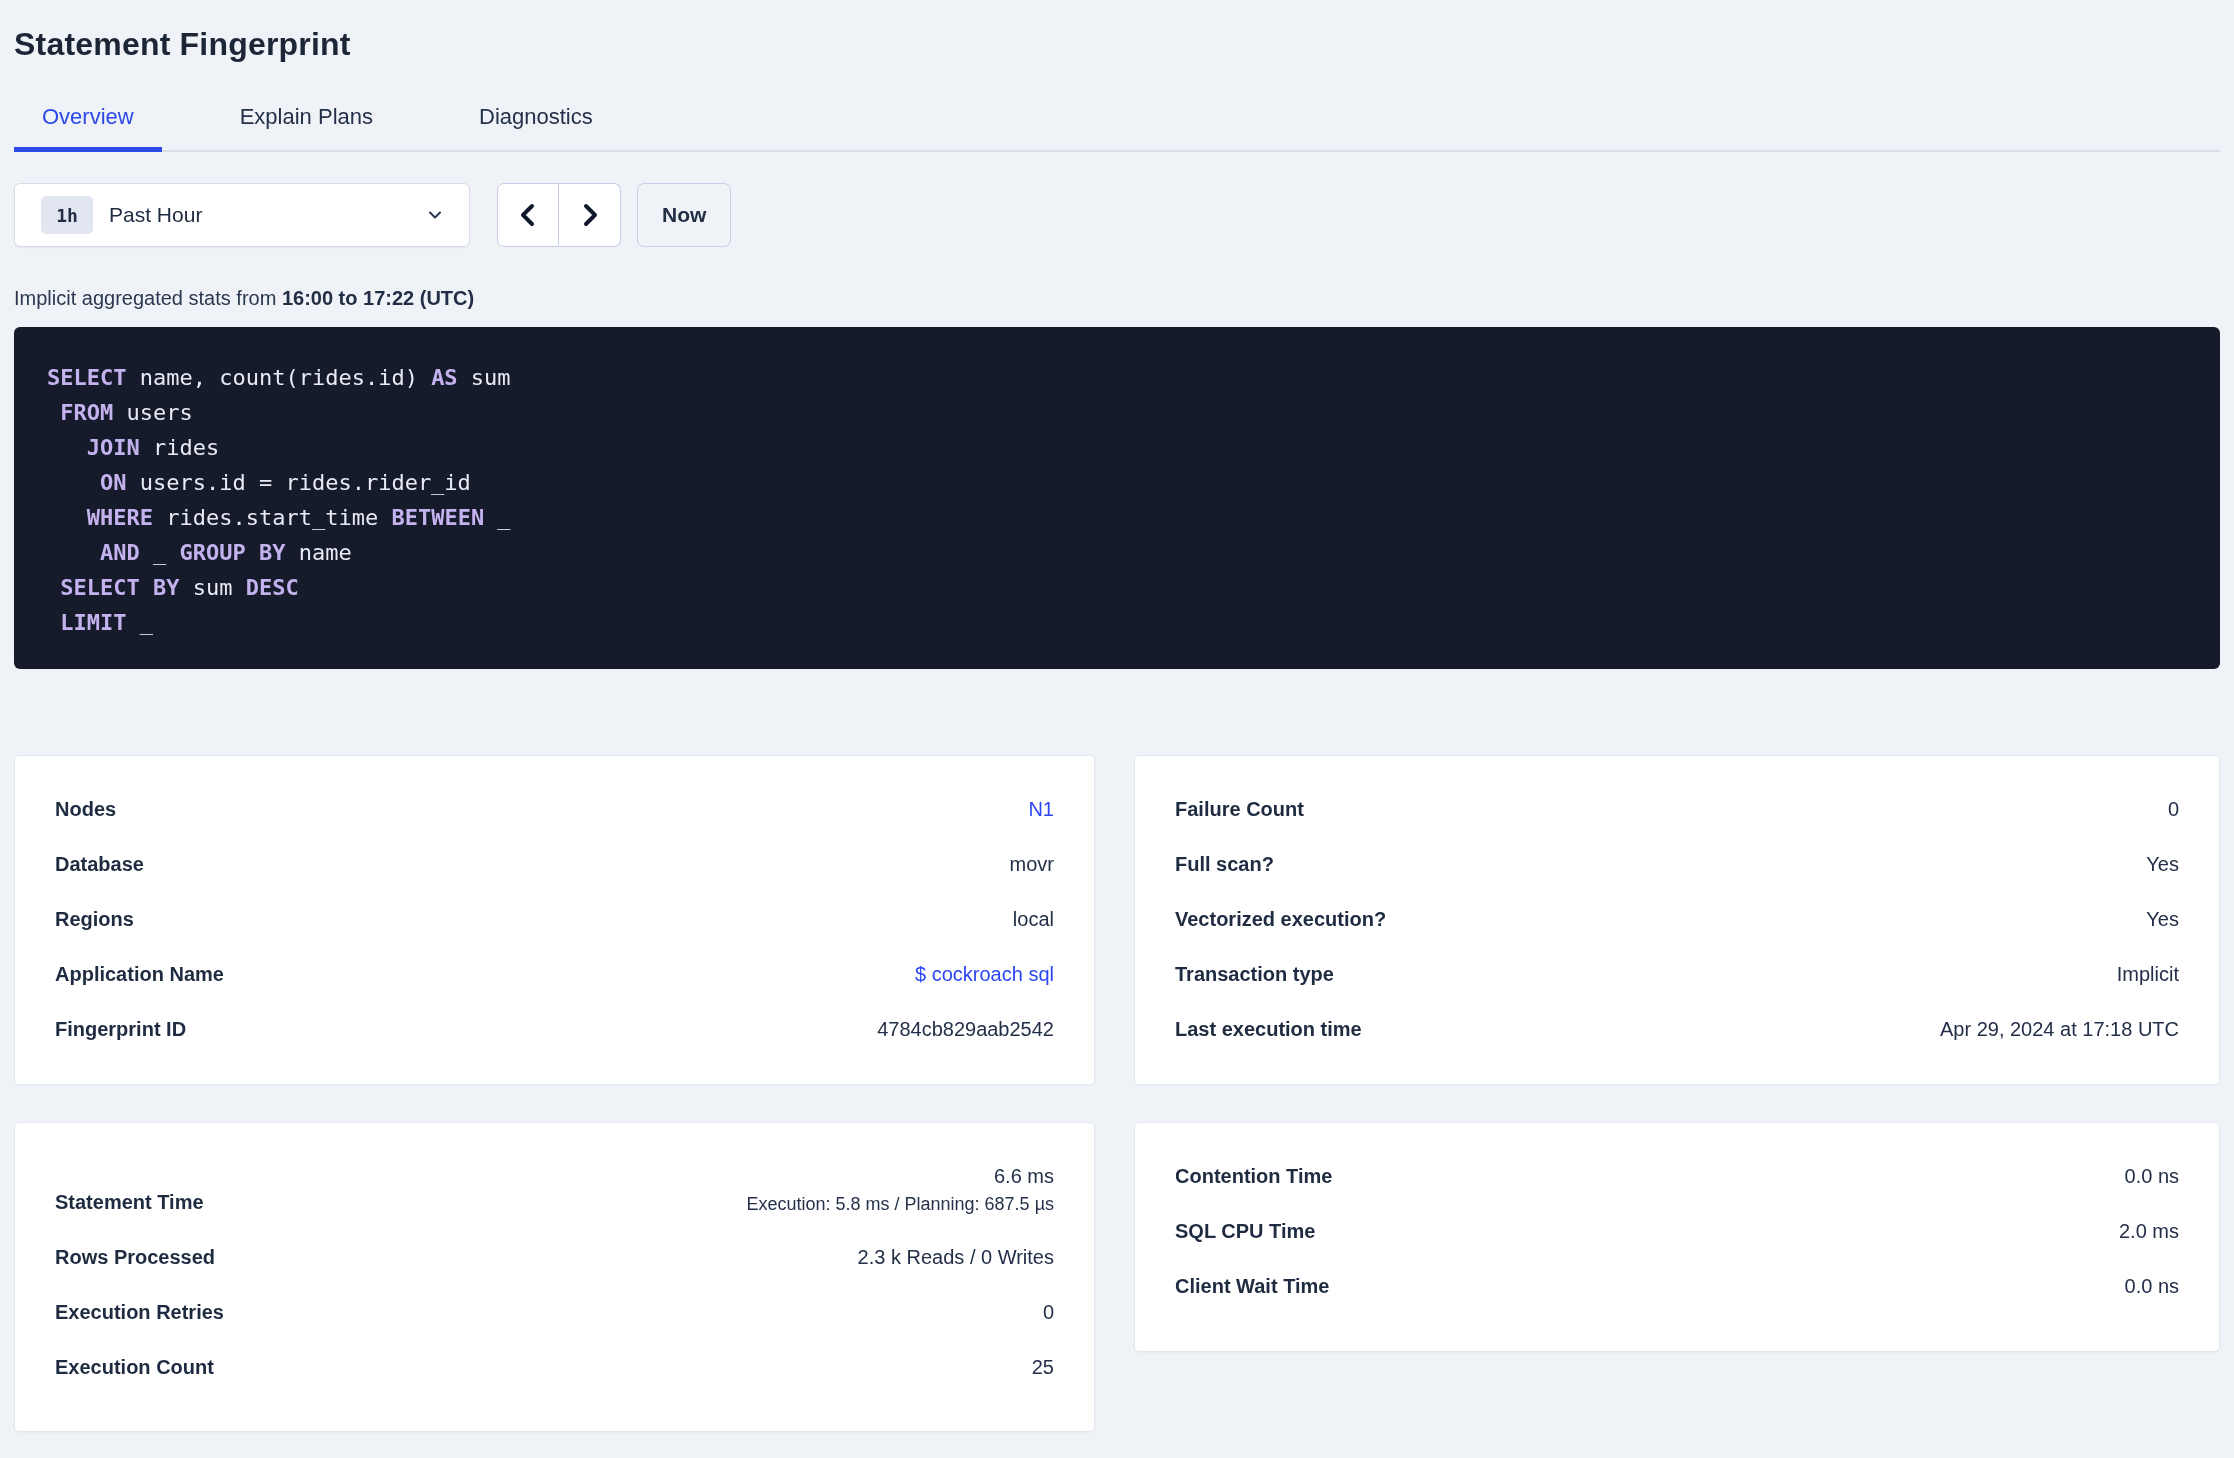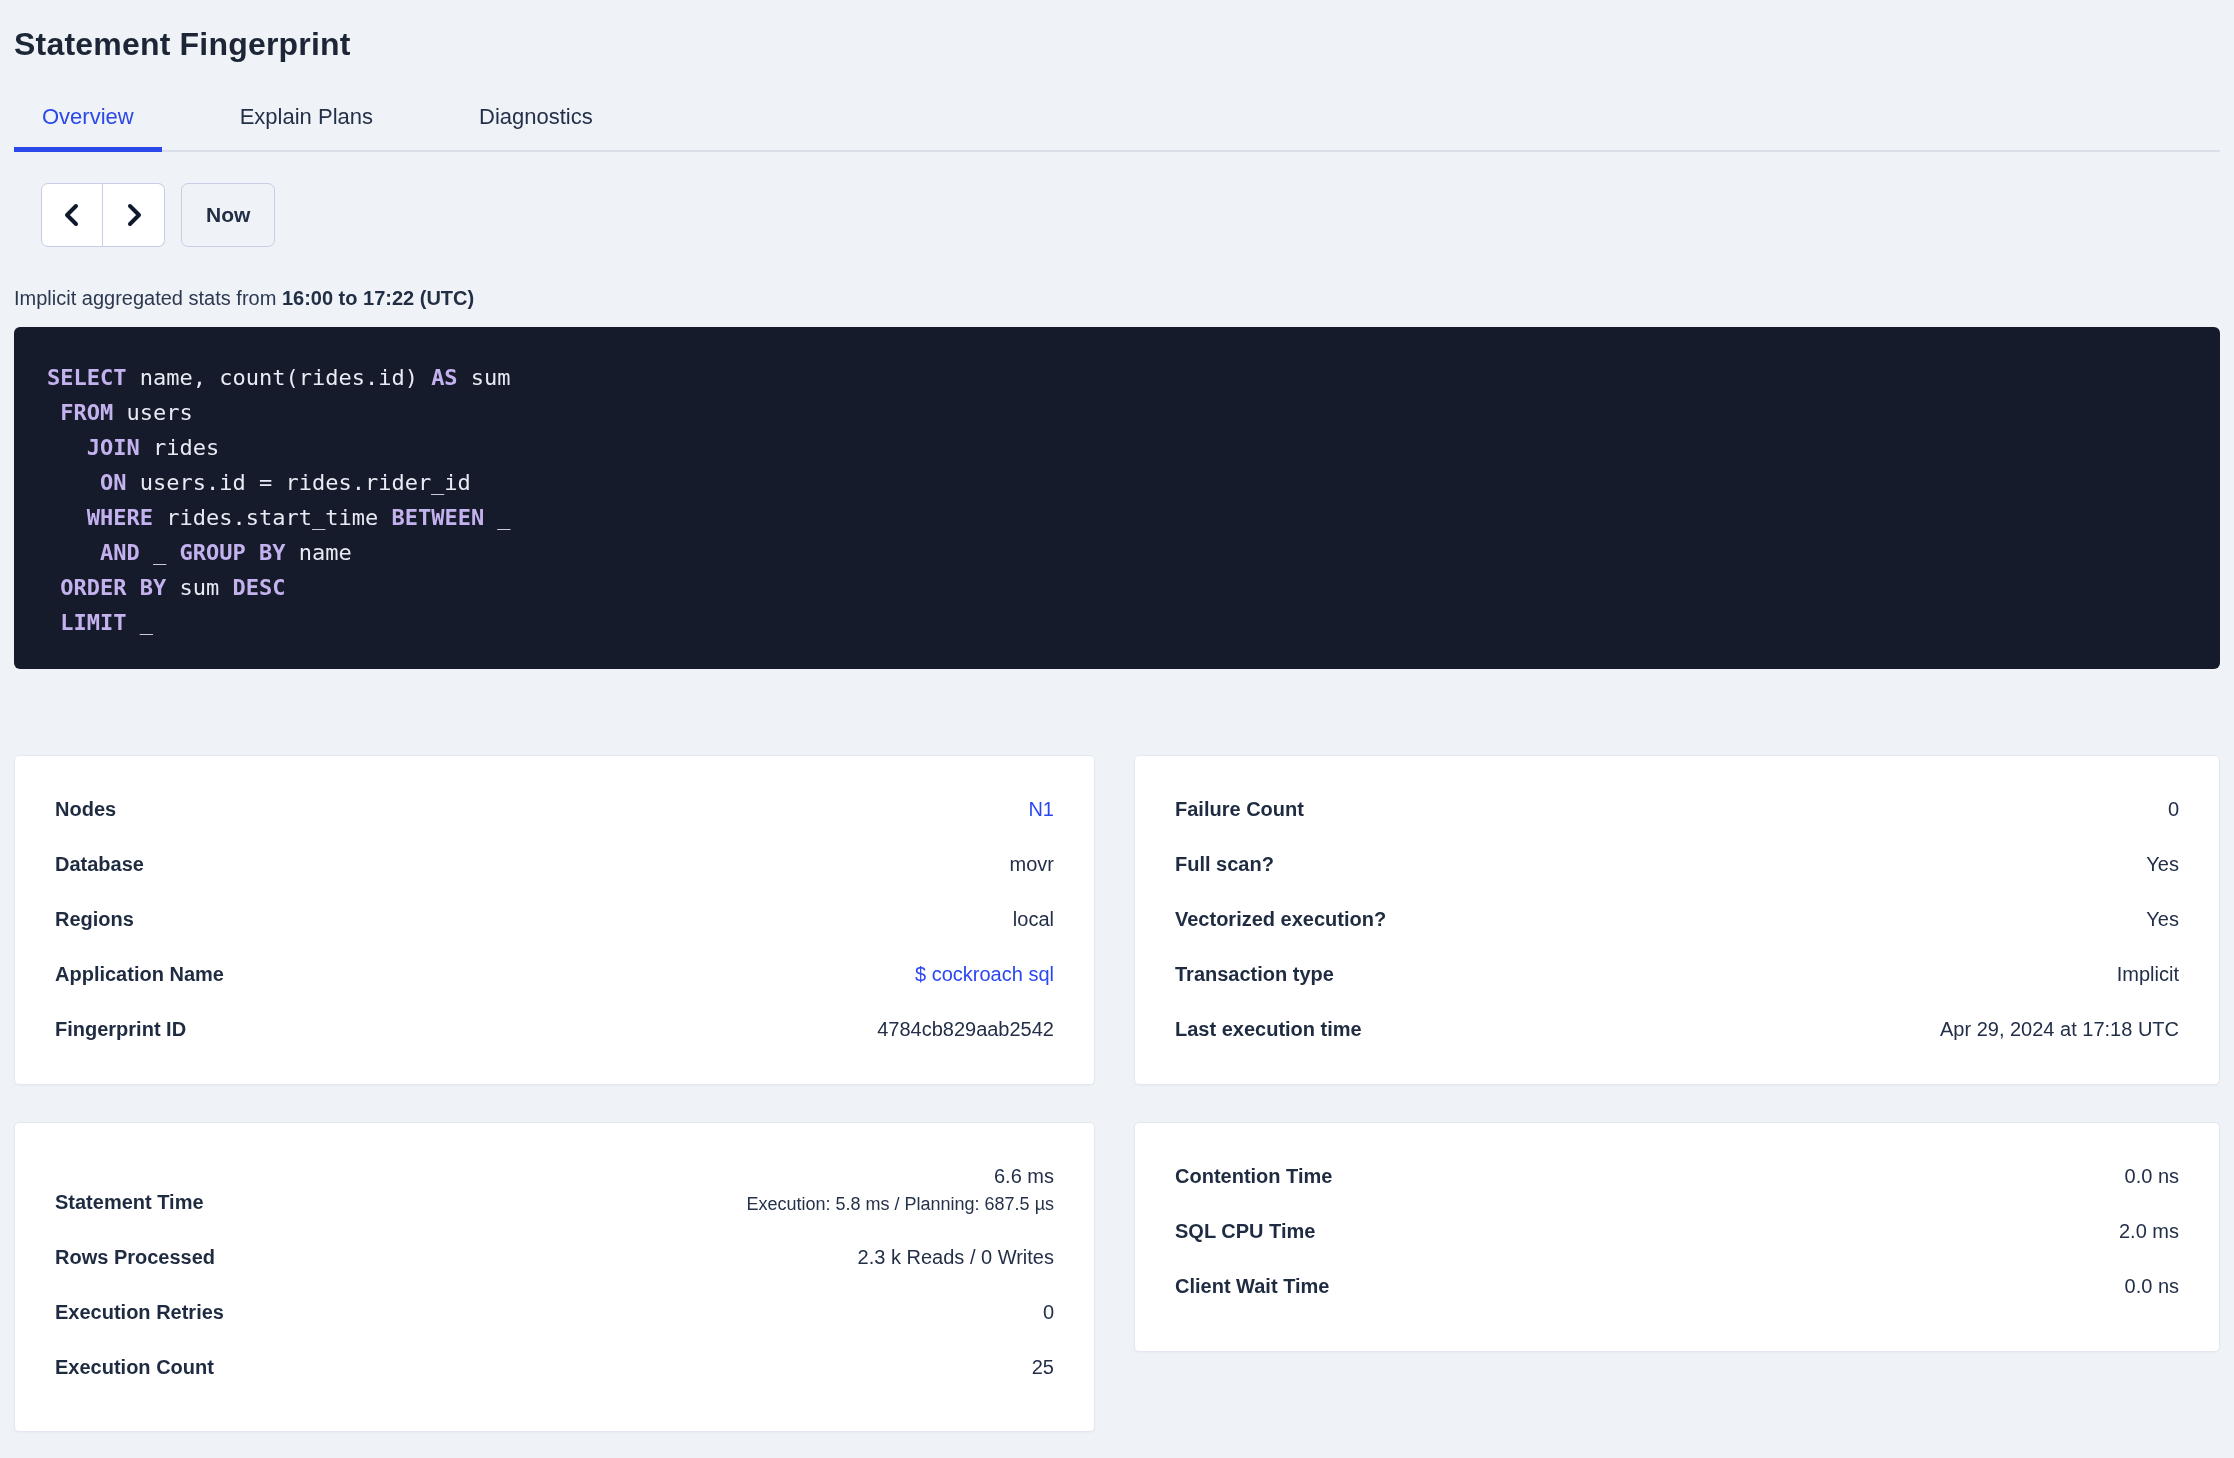--- a/index.html
+++ b/index.html
@@ -156,20 +156,29 @@
       <div class="tab" data-active="false">
         <span>Explain Plans</span>
       </div>
 
       <div class="tab" data-active="false">
         <span>Diagnostics</span>
       </div>
     </div>
 
   <div class="time-row">
+    <div class="range-select">
+      <span class="range-badge">1h</span>
+      <span class="range-label">Past Hour</span>
+      <span class="range-caret">
+        <svg width="20" height="20" viewBox="0 0 20 20" fill="none">
+          <path d="M5 7.5 L10 12.5 L15 7.5" stroke="#2a3550" stroke-width="2" stroke-linecap="round" stroke-linejoin="round"></path>
+        </svg>
+      </span>
+    </div>
 
     <div class="btn-group">
       <div class="icon-btn">
         <span>
           <svg width="24" height="28" viewBox="0 0 24 28" fill="none">
             <path d="M16 5 L7 14 L16 23" stroke="#10192c" stroke-width="4" stroke-linecap="round" stroke-linejoin="round"></path>
           </svg>
         </span>
       </div>
       <div class="icon-btn">
@@ -195,21 +204,21 @@
       <div class="code-line"><span data-tt="pl"> </span><span data-tt="kw">FROM</span><span data-tt="pl"> users</span></div>
 
       <div class="code-line"><span data-tt="pl">   </span><span data-tt="kw">JOIN</span><span data-tt="pl"> rides</span></div>
 
       <div class="code-line"><span data-tt="pl">    </span><span data-tt="kw">ON</span><span data-tt="pl"> users.id = rides.rider_id</span></div>
 
       <div class="code-line"><span data-tt="pl">   </span><span data-tt="kw">WHERE</span><span data-tt="pl"> rides.start_time </span><span data-tt="kw">BETWEEN</span><span data-tt="pl"> _</span></div>
 
       <div class="code-line"><span data-tt="pl">    </span><span data-tt="kw">AND</span><span data-tt="pl"> _ </span><span data-tt="kw">GROUP BY</span><span data-tt="pl"> name</span></div>
 
-      <div class="code-line"><span data-tt="pl"> </span><span data-tt="kw">ORDER BY</span><span data-tt="pl"> sum </span><span data-tt="kw">DESC</span></div>
+      <div class="code-line"><span data-tt="pl"> </span><span data-tt="kw">SELECT BY</span><span data-tt="pl"> sum </span><span data-tt="kw">DESC</span></div>
 
       <div class="code-line"><span data-tt="pl"> </span><span data-tt="kw">LIMIT</span><span data-tt="pl"> _</span></div>
     </div>
 
   <div class="cards">
 
     <div class="card h-top">
       <div>
 
           <div class="row">

